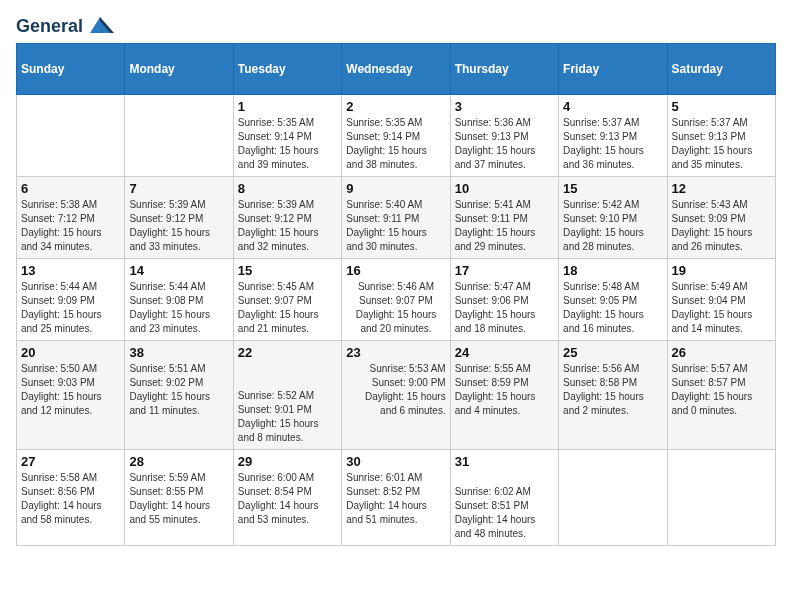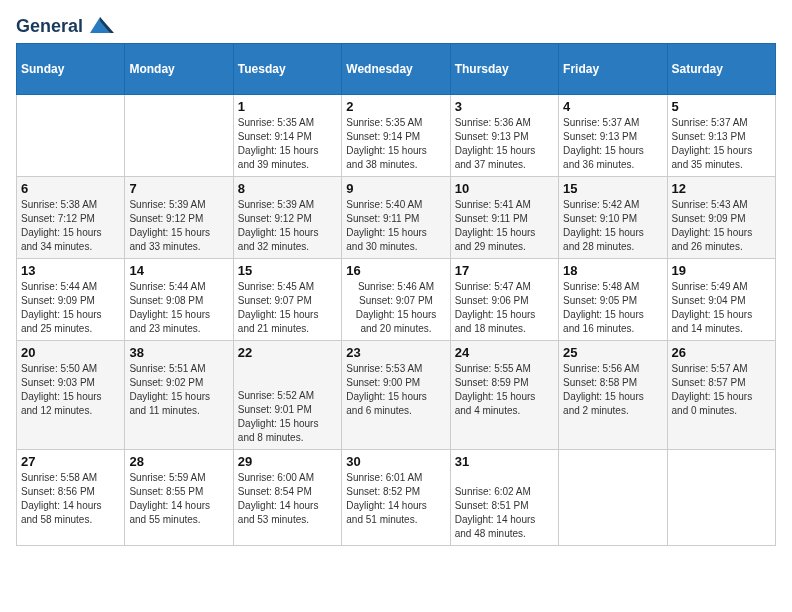--- a/index.html
+++ b/index.html
@@ -271,21 +271,21 @@
         </td>
         <td>
           <div class="day-num">22</div>
           <div class="day-info" style="white-space: pre-line; margin-top: 29px;">Sunrise: 5:52 AM
 Sunset: 9:01 PM
 Daylight: 15 hours
 and 8 minutes.</div>
         </td>
         <td>
           <div class="day-num">23</div>
-          <div class="day-info" style="white-space: pre-line;">Sunrise: 5:53 AM
+          <div class="day-info" style="white-space: pre-line; text-align: right;">Sunrise: 5:53 AM
 Sunset: 9:00 PM
 Daylight: 15 hours
 and 6 minutes.</div>
         </td>
         <td>
           <div class="day-num">24</div>
           <div class="day-info" style="white-space: pre-line;">Sunrise: 5:55 AM
 Sunset: 8:59 PM
 Daylight: 15 hours
 and 4 minutes.</div>

